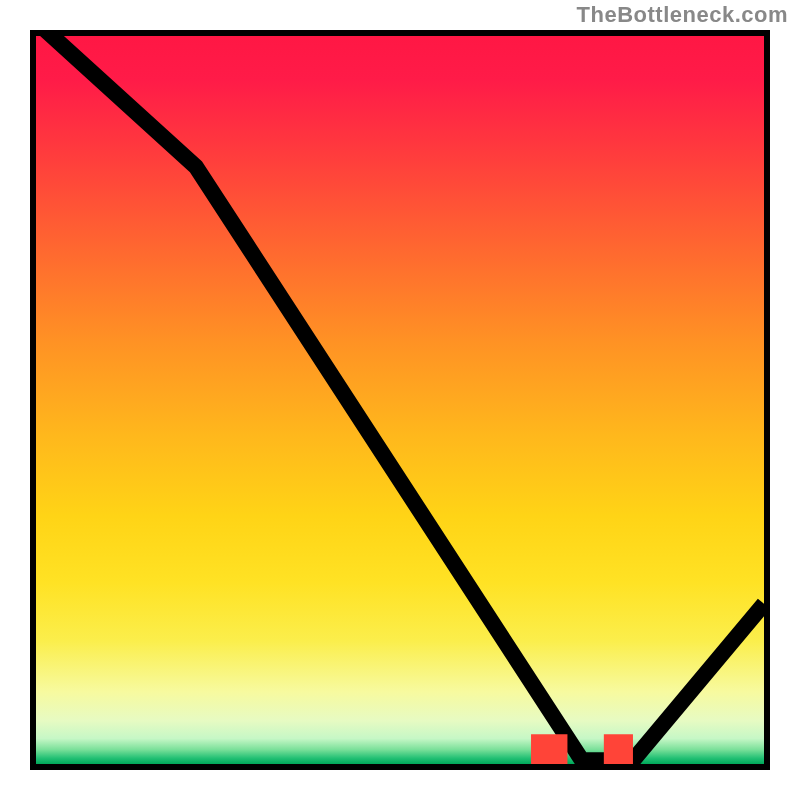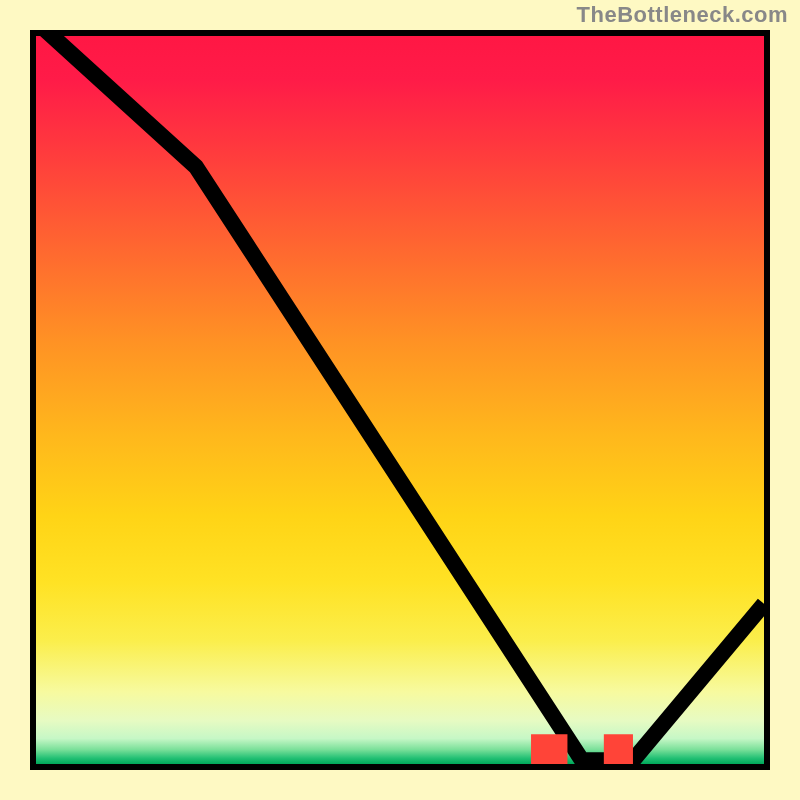--- a/index.html
+++ b/index.html
@@ -2,21 +2,21 @@
 <html><head>
 <meta charset="utf-8">
 <style>
   * { margin: 0; padding: 0; box-sizing: border-box; }
   html, body { width: 800px; height: 800px; background: #000; overflow: hidden; font-family: Arial, Helvetica, sans-serif; }
 
   .canvas {
     position: relative;
     width: 800px;
     height: 800px;
-    background: #fef9c3;
+    background: #ffffff;
     padding-left: 35px;
   }
 
   .watermark {
     position: absolute;
     top: 2px;
     right: 12px;
     color: #888;
     font-size: 22px;
     font-weight: bold;

